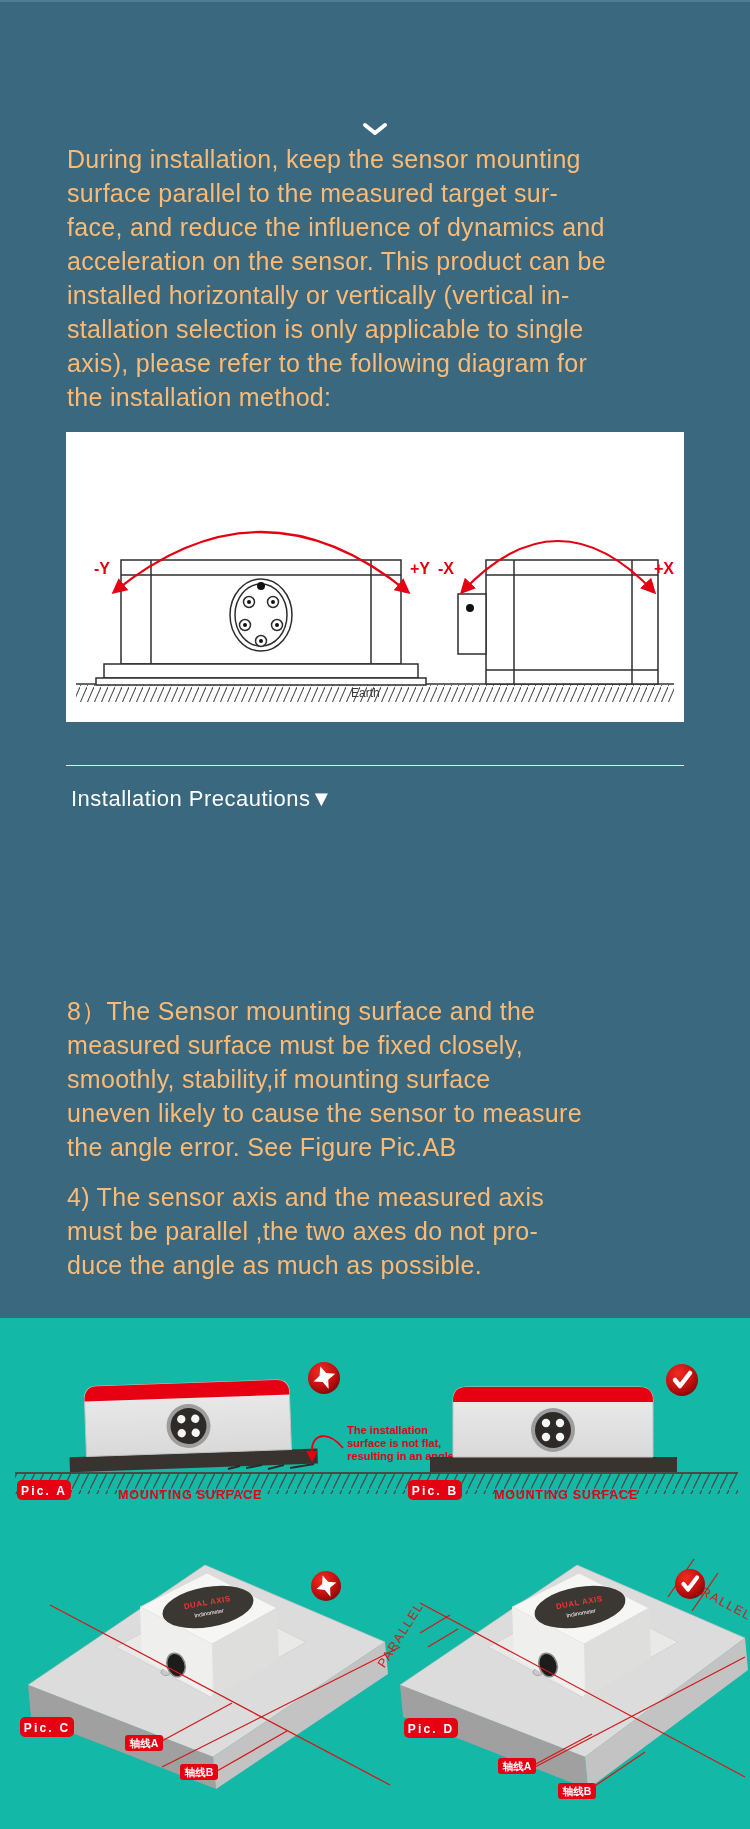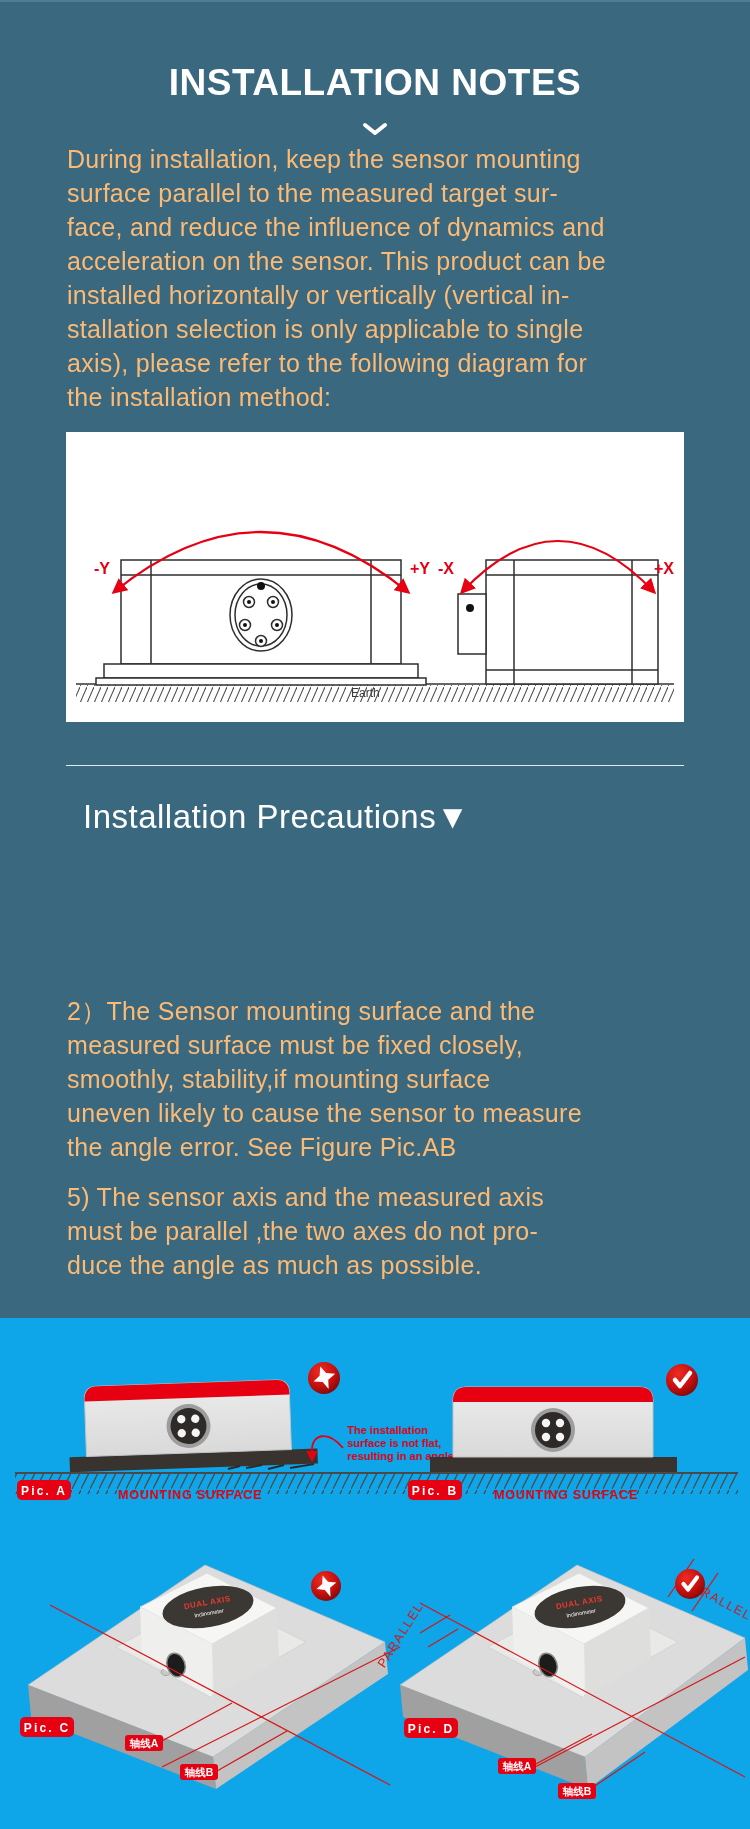--- a/index.html
+++ b/index.html
@@ -12,27 +12,27 @@
          font-size:37px;font-weight:700;letter-spacing:.5px;color:#ffffff;}
   .chevron{position:absolute;left:362px;top:120px;width:26px;height:14px;}
   .para{position:absolute;left:67px;width:636px;margin:0;color:#fdba74;
         font-size:25px;line-height:34px;letter-spacing:.3px;font-weight:400;
         white-space:pre-line;}
   .p-intro{top:140px;}
   .diagram-card{position:absolute;left:66px;top:430px;width:618px;height:290px;
                 background:#ffffff;}
   .divider{position:absolute;left:66px;top:763px;width:618px;height:1px;
            background:rgba(255,255,255,.85);}
-  .subhead{position:absolute;left:67px;top:780px;margin:16px;color:#ffffff;
-           font-size:33px;font-weight:400;letter-spacing:.5px;}
+  .subhead{position:absolute;left:67px;top:780px;margin:4px;color:#ffffff;
+           font-size:22px;font-weight:400;letter-spacing:.5px;}
   .p-prec{top:838px;}
   .p-item1{top:992px;}
   .p-item2{top:1178px;}
   
-  .figures{position:absolute;left:0;top:1318px;width:750px;height:511px;background:#0ea5e9;}
+  .figures{position:absolute;left:0;top:1318px;width:750px;height:511px;background:#14b8a6;}
   .row-svg{position:absolute;left:0;}
   .row1{top:20px;}
   .row2{top:227px;}
   
   text{font-family:"Liberation Sans",sans-serif;}
   .axis-label{fill:#e60012;font-size:16px;font-weight:700;}
   .earth-label{fill:#3a3a3a;font-size:12px;}
   .badge-label{fill:#ffffff;font-size:12px;font-weight:700;letter-spacing:2.2px;}
   .mount-label{fill:#e60012;font-size:12.5px;font-weight:700;letter-spacing:.8px;}
   .note-label{fill:#e60012;font-size:11px;font-weight:700;}
@@ -41,21 +41,20 @@
   .dev-label-1{fill:#e8392f;font-size:8px;font-weight:700;letter-spacing:.5px;}
   .dev-label-2{fill:#ffffff;font-size:5.5px;}
 </style>
 </head>
 <body>
 
 <div class="page">
 
   <section class="hero">
 
-    <h1 class="title">INSTALLATION NOTES</h1>
 
     <svg class="chevron" viewBox="0 0 26 14">
       <polyline points="3,3 13,11 23,3" fill="none" stroke="#ffffff" stroke-width="4" stroke-linecap="round" stroke-linejoin="round"></polyline>
     </svg>
 
     <p class="para p-intro">During installation, keep the sensor mounting
 surface parallel to the measured target sur-
 face, and reduce the influence of dynamics and
 acceleration on the sensor. This product can be
 installed horizontally or vertically (vertical in-
@@ -119,26 +118,26 @@
         <text class="axis-label" x="372" y="142">-X</text>
         <text class="axis-label" x="588" y="142">+X</text>
         <text class="earth-label" x="285" y="265">Earth</text>
       </svg>
     </div>
 
     <div class="divider"></div>
 
     <h2 class="subhead">Installation Precautions▼</h2>
 
-    <p class="para p-item1">2）The Sensor mounting surface and the
+    <p class="para p-item1">8）The Sensor mounting surface and the
 measured surface must be fixed closely,
 smoothly, stability,if mounting surface
 uneven likely to cause the sensor to measure
 the angle error. See Figure Pic.AB</p>
-    <p class="para p-item2">5) The sensor axis and the measured axis
+    <p class="para p-item2">4) The sensor axis and the measured axis
 must be parallel ,the two axes do not pro-
 duce the angle as much as possible.</p>
   </section>
 
   <section class="figures">
 
     <svg class="row-svg row1" width="750" height="185" viewBox="0 0 750 185">
       <defs>
         <radialGradient id="badgeGrad" cx="38%" cy="30%" r="80%">
           <stop offset="0%" stop-color="#ef2d22"></stop>

